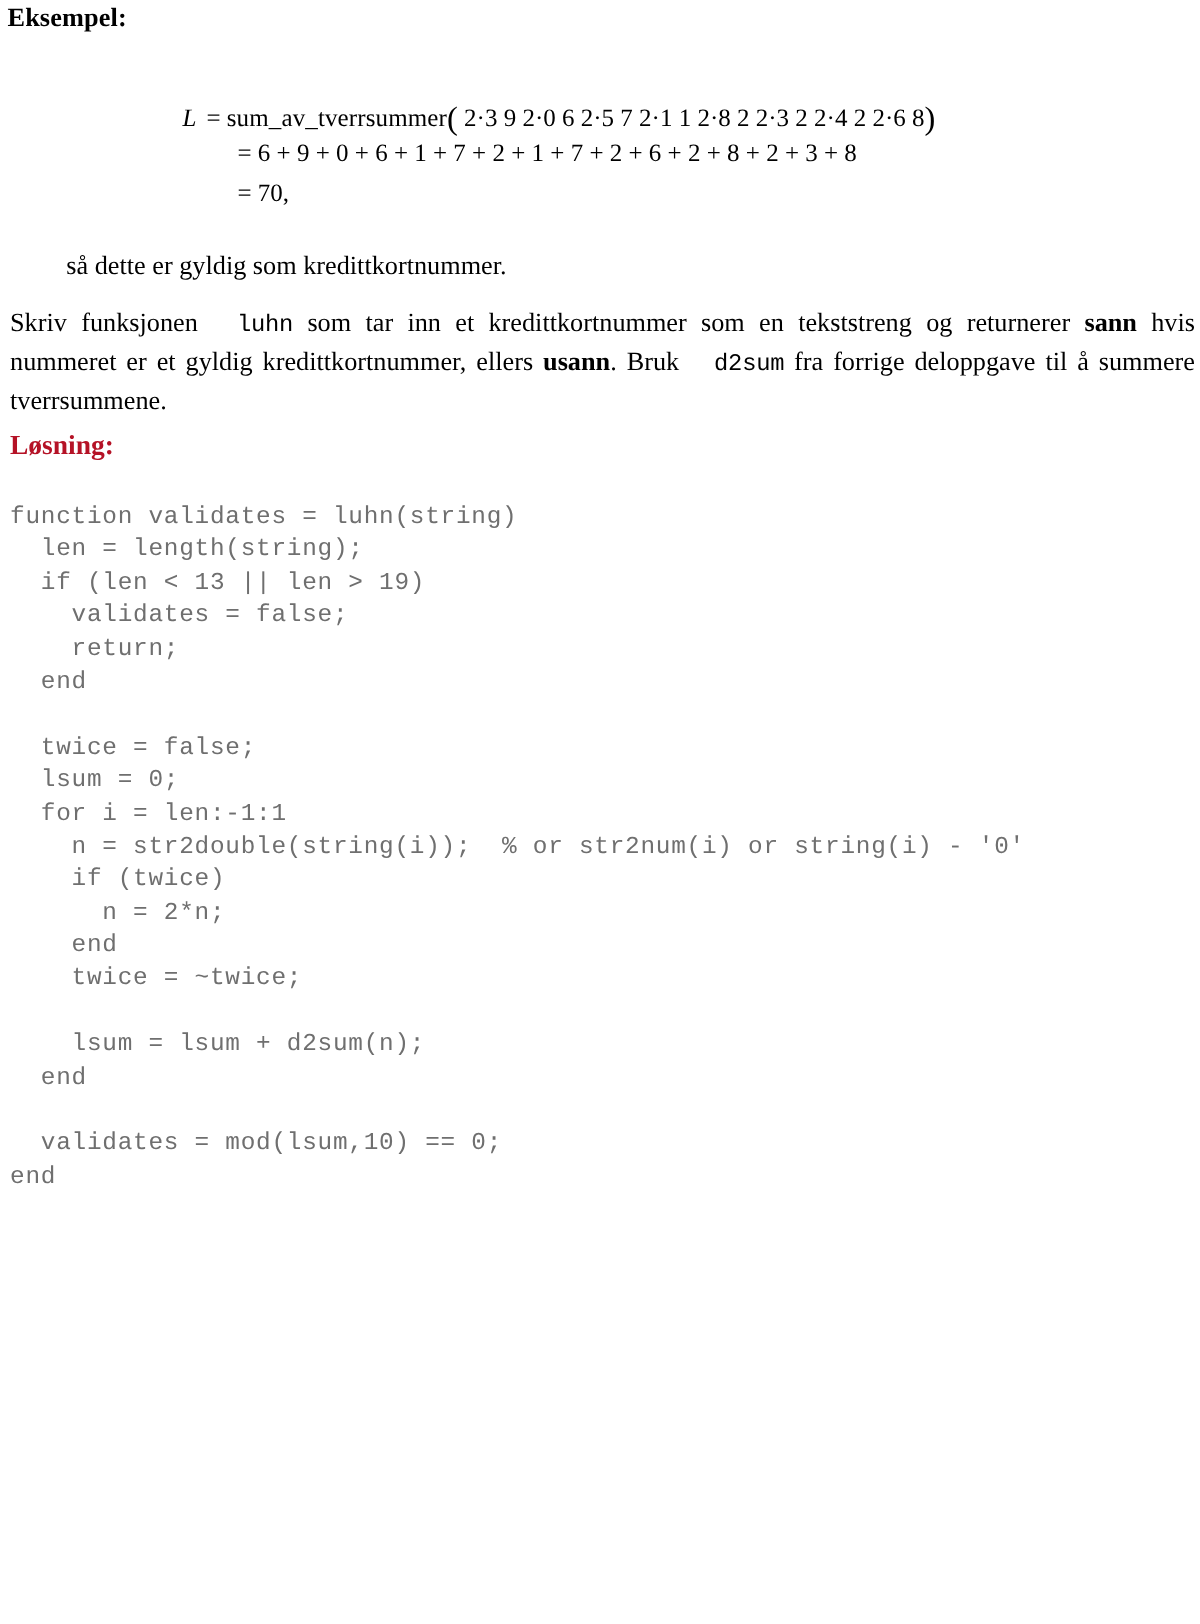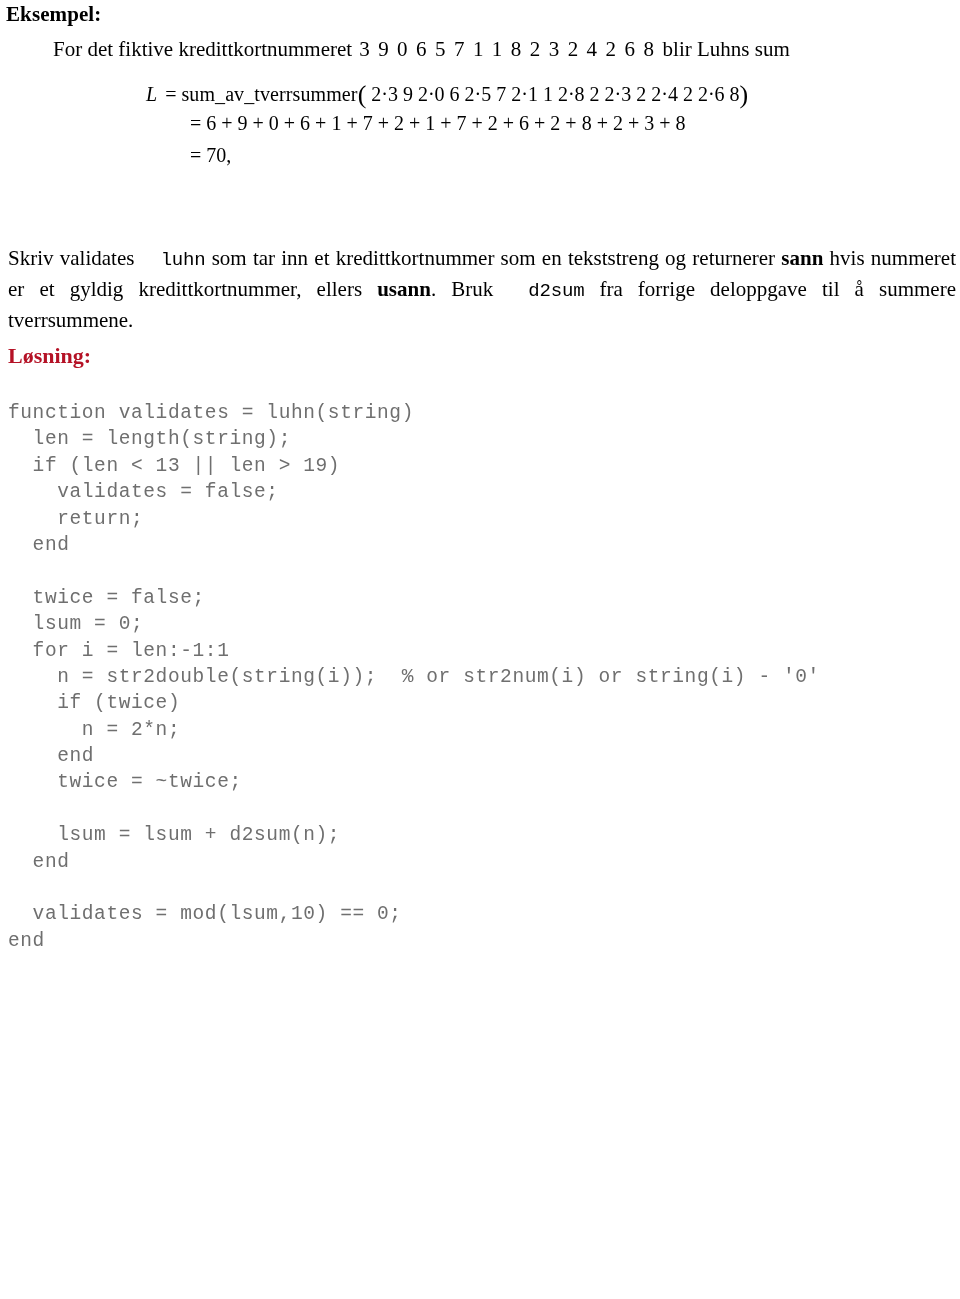--- a/index.html
+++ b/index.html
@@ -135,35 +135,33 @@
     color: #000000;
   }
 </style>
 </head>
 <body>
 
 <div class="page">
 
   <div class="heading-eksempel">Eksempel:</div>
 
-  <div class="example-intro">
-    <span>For det fiktive kredittkortnummeret</span><span class="cardnum">3 9 0 6 5 7 1 1 8 2 3 2 4 2 6 8</span><span>blir Luhns sum</span>
-  </div>
 
   <div class="math-block">
     <div class="math-line math-line-1">
       <span class="mvar">L</span><span class="mop">=</span><span class="mfun">sum_av_tverrsummer</span><span class="mparen">(</span><span class="arg">2·3 9 2·0 6 2·5 7 2·1 1 2·8 2 2·3 2 2·4 2 2·6 8</span><span class="mparen">)</span>
     </div>
     <div class="math-line math-line-2">= 6 + 9 + 0 + 6 + 1 + 7 + 2 + 1 + 7 + 2 + 6 + 2 + 8 + 2 + 3 + 8</div>
     <div class="math-line math-line-3">= 70,</div>
   </div>
 
+  <div class="so-dette">så dette er gyldig som kredittkortnummer.</div>
 
   <div class="body-par">
-    <span>Skriv validates </span><span class="mono-inline">luhn</span><span> som tar inn et kredittkortnummer som en tekststreng og returnerer </span><b>sann</b><span> hvis nummeret er et gyldig kredittkortnummer, ellers </span><b>usann</b><span>. Bruk </span><span class="mono-inline">d2sum</span><span> fra forrige deloppgave til å summere tverrsummene.</span>
+    <span>Skriv funksjonen </span><span class="mono-inline">luhn</span><span> som tar inn et kredittkortnummer som en tekststreng og returnerer </span><b>sann</b><span> hvis nummeret er et gyldig kredittkortnummer, ellers </span><b>usann</b><span>. Bruk </span><span class="mono-inline">d2sum</span><span> fra forrige deloppgave til å summere tverrsummene.</span>
   </div>
 
   <div class="heading-losning">Løsning:</div>
 
   <div class="code-block" id="code-block" style="color: rgb(111, 111, 111);"><span class="code-line">function validates = luhn(string)</span><span class="code-line">  len = length(string);</span><span class="code-line">  if (len &lt; 13 || len &gt; 19)</span><span class="code-line">    validates = false;</span><span class="code-line">    return;</span><span class="code-line">  end</span><span class="code-line">&nbsp;</span><span class="code-line">  twice = false;</span><span class="code-line">  lsum = 0;</span><span class="code-line">  for i = len:-1:1</span><span class="code-line">    n = str2double(string(i));  % or str2num(i) or string(i) - '0'</span><span class="code-line">    if (twice)</span><span class="code-line">      n = 2*n;</span><span class="code-line">    end</span><span class="code-line">    twice = ~twice;</span><span class="code-line">&nbsp;</span><span class="code-line">    lsum = lsum + d2sum(n);</span><span class="code-line">  end</span><span class="code-line">&nbsp;</span><span class="code-line">  validates = mod(lsum,10) == 0;</span><span class="code-line">end</span></div>
 
 
 </div>
 
 </body></html>

